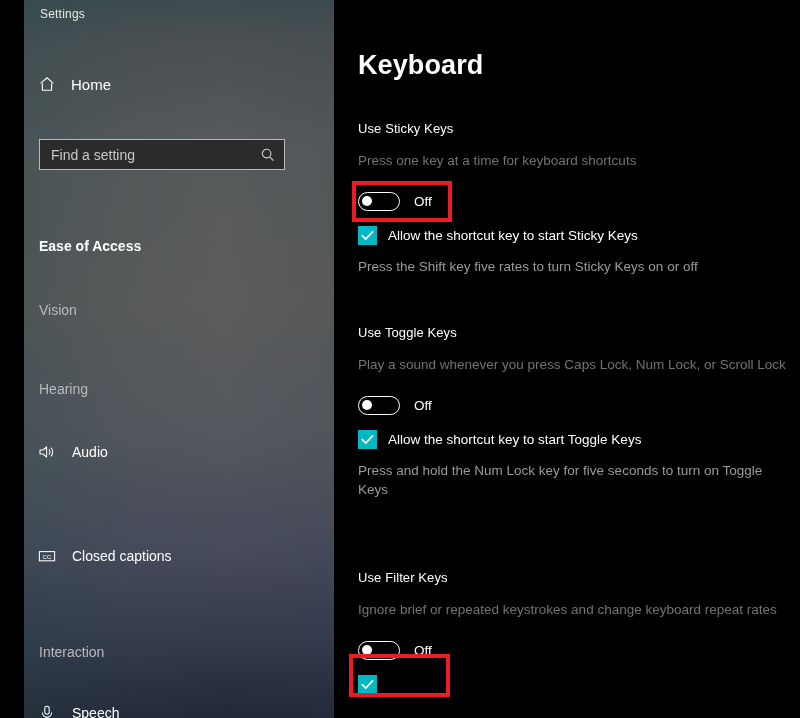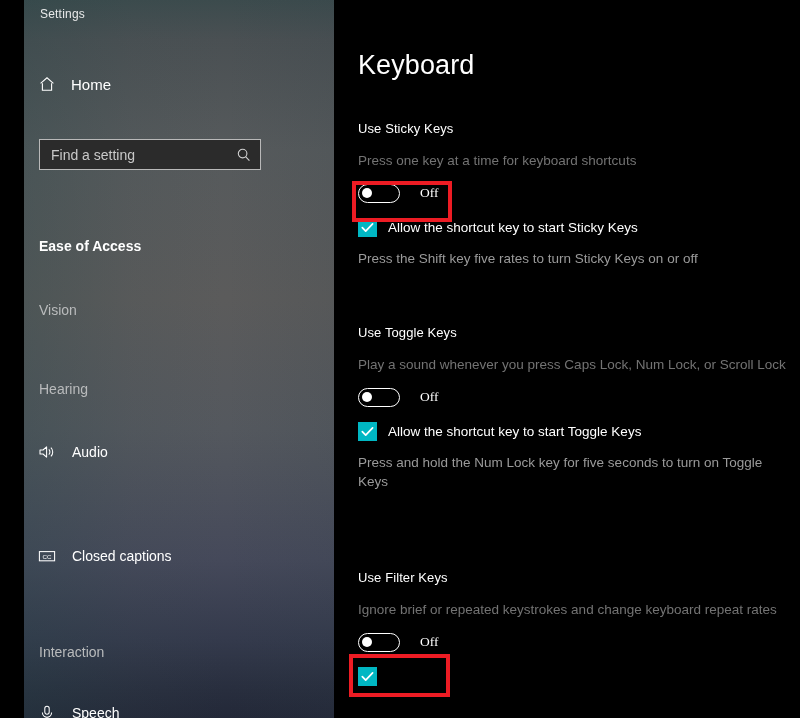--- a/index.html
+++ b/index.html
@@ -74,21 +74,21 @@
   }
   .home-row .lbl {
     font-size: 15px;
     color: #ffffff;
   }
 
   .search-box {
     position: absolute;
     left: 15px;
     top: 101px;
-    width: 222px;
+    width: 246px;
     height: 31px;
     background: #2b2b2b;
     border: 1px solid #b9b9b9;
     display: flex;
     align-items: center;
     padding: 0 8px 0 11px;
   }
   .search-box .ph {
     flex: 1;
     font-size: 14px;
@@ -135,21 +135,21 @@
     background: #000000;
     overflow: hidden;
   }
 
   .page-title {
     position: absolute;
     left: 24px;
     top: 50px;
     font-size: 27px;
     color: #ffffff;
-    font-weight: normal;
+    font-weight: bold;
     letter-spacing: .1px;
   }
 
   .section {
     position: absolute;
     left: 24px;
     right: 14px;
   }
   .sec-title {
     font-size: 13px;
@@ -166,24 +166,23 @@
   .sub-desc {
     font-size: 13.5px;
     color: #9a9a9a;
     line-height: 19px;
     max-width: 448px;
   }
 
   .toggle-row {
     display: flex;
     align-items: center;
-    gap: 20px;
+    gap: 14px;
     height: 22px;
-    margin-top: 12px;
-    font-family: Liberation Serif, serif;
+    margin-top: 20px;
   }
   .switch {
     position: relative;
     width: 42px;
     height: 19px;
     border: 1.6px solid #ffffff;
     border-radius: 10px;
     background: transparent;
     flex: 0 0 42px;
   }

